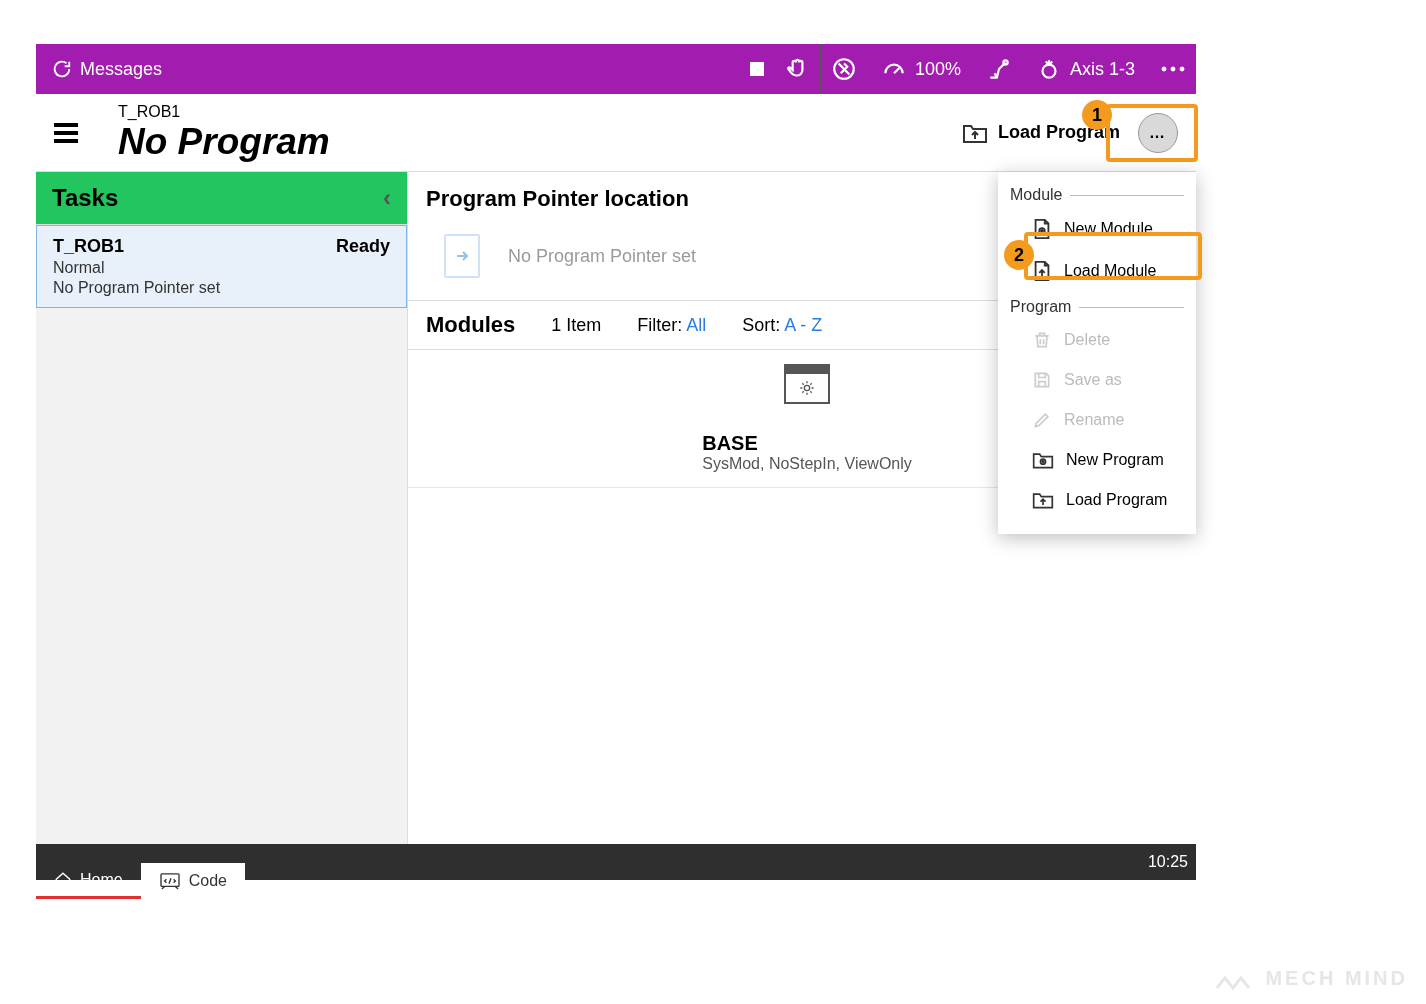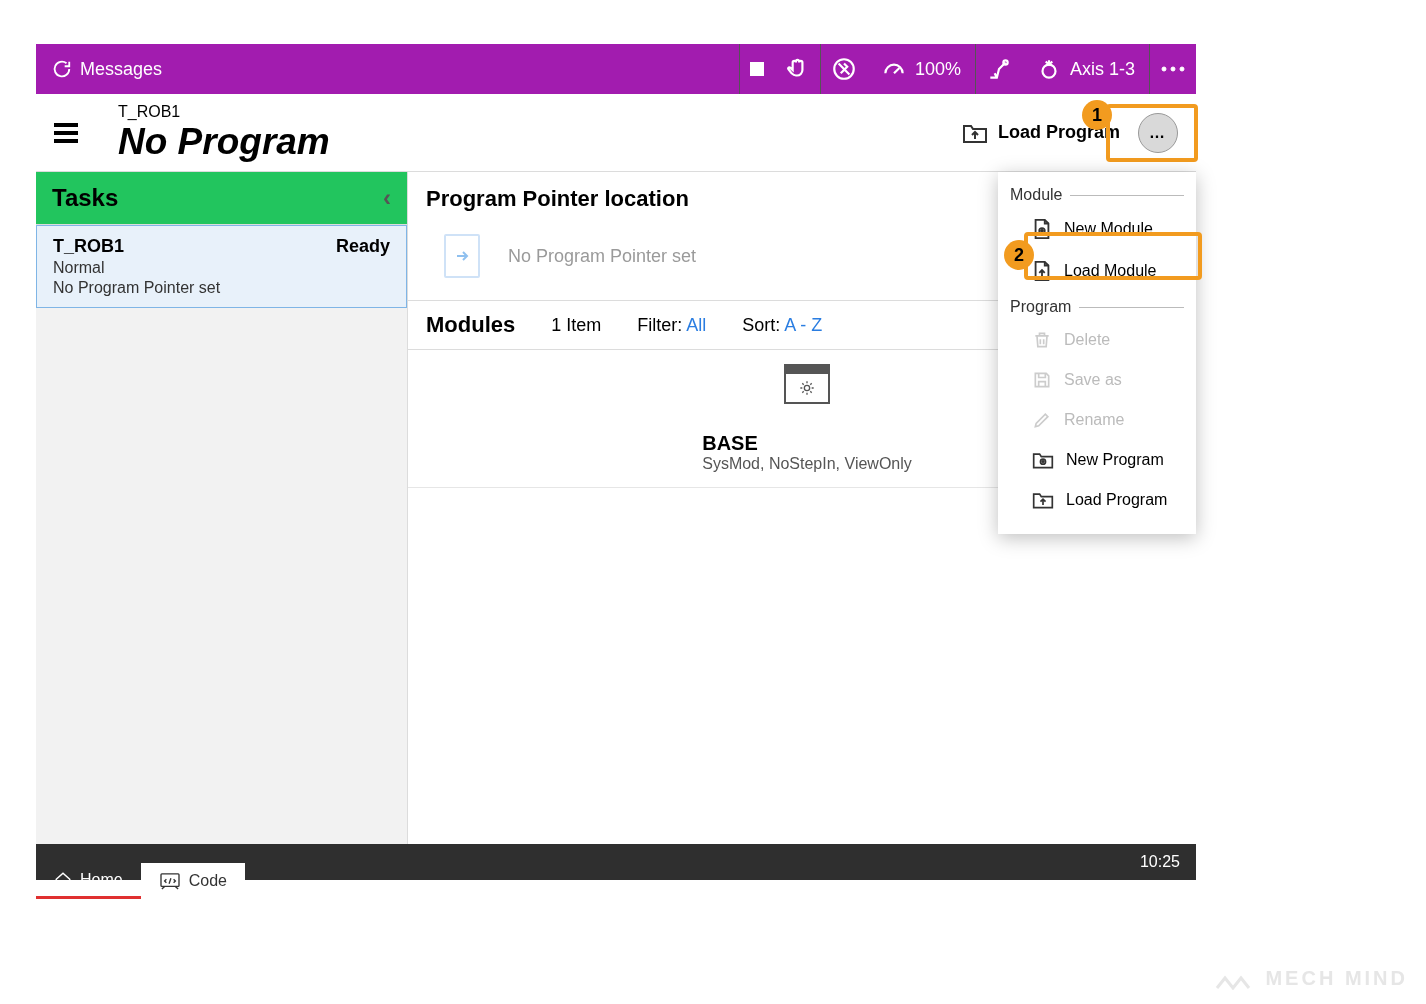--- a/index.html
+++ b/index.html
@@ -101,21 +101,21 @@
   .cb-2 { left: 6px; top: 68px; }
 
   
   .bottombar {
     position: absolute; bottom: 0; left:0; right:0; height: 36px; background: #2f2f2f; color:#fff;
     display:flex; align-items:center; font-size:16px;
   }
   .bottombar .btab { display:flex; align-items:center; gap:8px; padding: 0 18px; height:36px;margin-top:38px;}
   .bottombar .btab.home { border-bottom: 3px solid #e03030;}
   .bottombar .btab.code { background:#fff; color:#333;justify-content:flex-end;}
-  .bottombar .clock { margin-left:auto; padding-right: 16px;}
+  .bottombar .clock { margin-left:auto; padding-right: 8px;}
 
   
   .watermark { position:absolute; right: 18px; bottom: 14px; color:#e6e6e6; font-size: 20px; letter-spacing: 3px; font-weight: 700;}
   .watermark svg { vertical-align: middle; margin-right: 6px;}
 </style>
 </head>
 <body>
 
 <div class="app">
 

